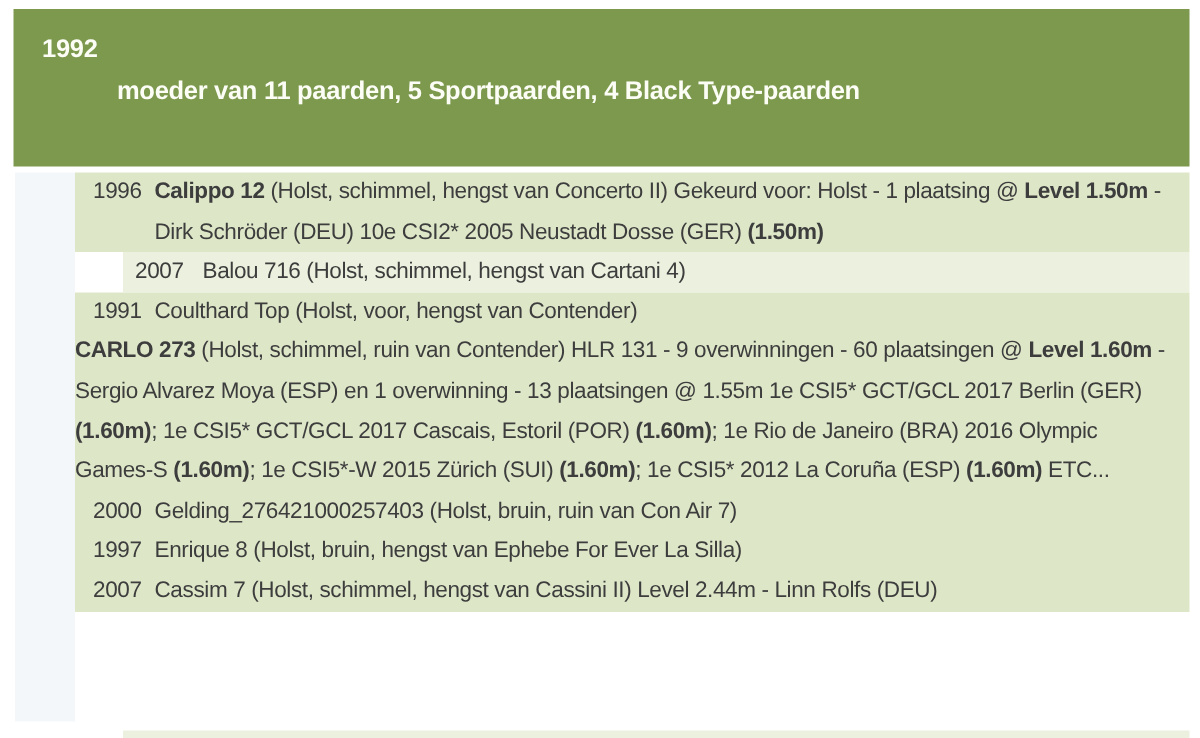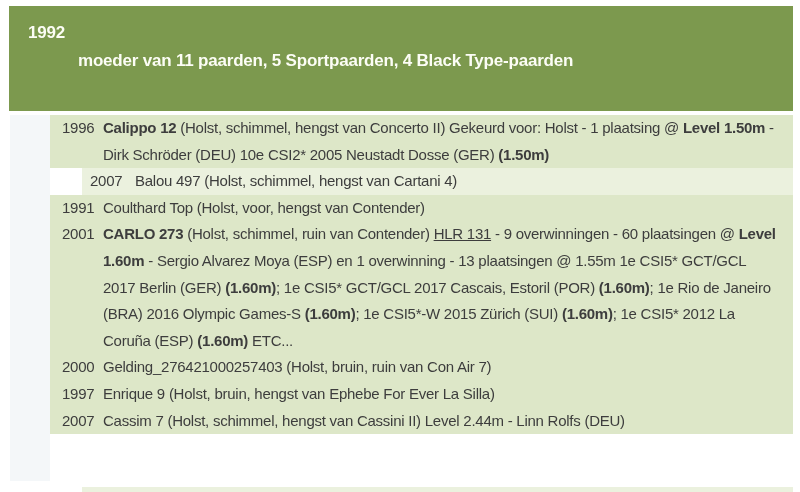--- a/index.html
+++ b/index.html
@@ -33,21 +33,21 @@
   .block.alt  { margin-left:82px; width:711px; background:var(--row_alt_bg); }
 
   .row {
     display:flex; font-size:15px; line-height:26.6px;
     color:var(--text); letter-spacing:-0.25px;
   }
   .row .year { flex:0 0 41px; padding-left:12px; }
   .alt .row .year { flex:0 0 45px; padding-left:8px; }
   .row .txt  { flex:1; padding-right:14px; }
   .row .txt span.b { font-weight:bold; }
-  .row .txt span.u { text-decoration:underline; }
+  .row .txt span.u { }
 
   .sliver {
     position:absolute; left:82px; top:487px; width:711px; height:5px;
     background:var(--row_alt_bg);
   }
 </style>
 </head>
 <body>
 
 <div class="page">
@@ -64,39 +64,38 @@
   <div class="content">
     <div class="block" id="block-0">
         <div class="row">
           <span class="year">1996</span>
           <div class="txt"><span class="b ">Calippo 12</span><span class=""> (Holst, schimmel, hengst van Concerto II) Gekeurd voor: Holst - 1 plaatsing @ </span><span class="b ">Level 1.50m</span><span class=""> - Dirk Schröder (DEU) 10e CSI2* 2005 Neustadt Dosse (GER) </span><span class="b ">(1.50m)</span></div>
         </div>
       </div>
     <div class="block alt" id="block-1">
         <div class="row">
           <span class="year">2007</span>
-          <div class="txt"><span class="">Balou 497 (Holst, schimmel, hengst van Cartani 4)</span></div>
+          <div class="txt"><span class="">Balou 716 (Holst, schimmel, hengst van Cartani 4)</span></div>
         </div>
       </div>
     <div class="block" id="block-2">
         <div class="row">
           <span class="year">1991</span>
           <div class="txt"><span class="">Coulthard Top (Holst, voor, hengst van Contender)</span></div>
         </div>
         <div class="row">
-          <span class="year">2001</span>
           <div class="txt"><span class="b ">CARLO 273</span><span class=""> (Holst, schimmel, ruin van Contender) </span><span class="u">HLR 131</span><span class=""> - 9 overwinningen - 60 plaatsingen @ </span><span class="b ">Level 1.60m</span><span class=""> - Sergio Alvarez Moya (ESP) en 1 overwinning - 13 plaatsingen @ 1.55m 1e CSI5* GCT/GCL 2017 Berlin (GER) </span><span class="b ">(1.60m)</span><span class="">; 1e CSI5* GCT/GCL 2017 Cascais, Estoril (POR) </span><span class="b ">(1.60m)</span><span class="">; 1e Rio de Janeiro (BRA) 2016 Olympic Games-S </span><span class="b ">(1.60m)</span><span class="">; 1e CSI5*-W 2015 Zürich (SUI) </span><span class="b ">(1.60m)</span><span class="">; 1e CSI5* 2012 La Coruña (ESP) </span><span class="b ">(1.60m)</span><span class=""> ETC...</span></div>
         </div>
         <div class="row">
           <span class="year">2000</span>
           <div class="txt"><span class="">Gelding_276421000257403 (Holst, bruin, ruin van Con Air 7)</span></div>
         </div>
         <div class="row">
           <span class="year">1997</span>
-          <div class="txt"><span class="">Enrique 9 (Holst, bruin, hengst van Ephebe For Ever La Silla)</span></div>
+          <div class="txt"><span class="">Enrique 8 (Holst, bruin, hengst van Ephebe For Ever La Silla)</span></div>
         </div>
         <div class="row">
           <span class="year">2007</span>
           <div class="txt"><span class="">Cassim 7 (Holst, schimmel, hengst van Cassini II) Level 2.44m - Linn Rolfs (DEU)</span></div>
         </div>
       </div>
   </div>
 
   <div class="sliver"></div>
 

